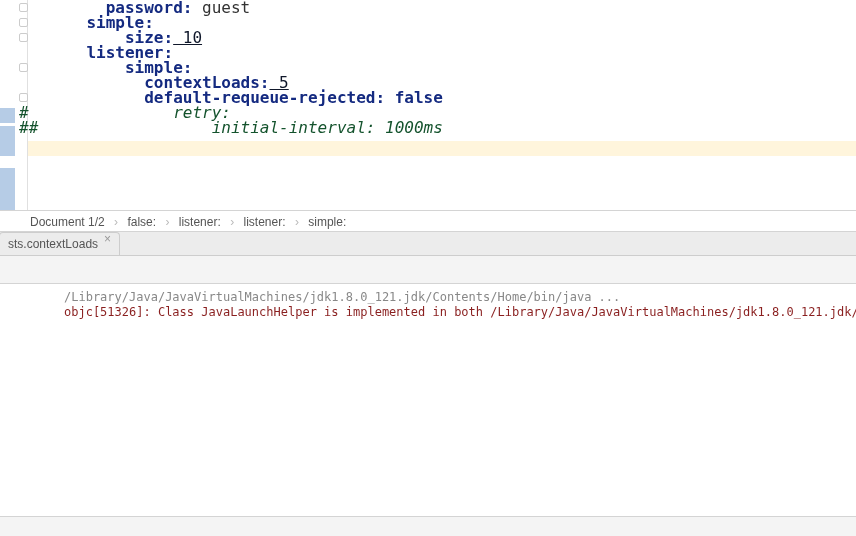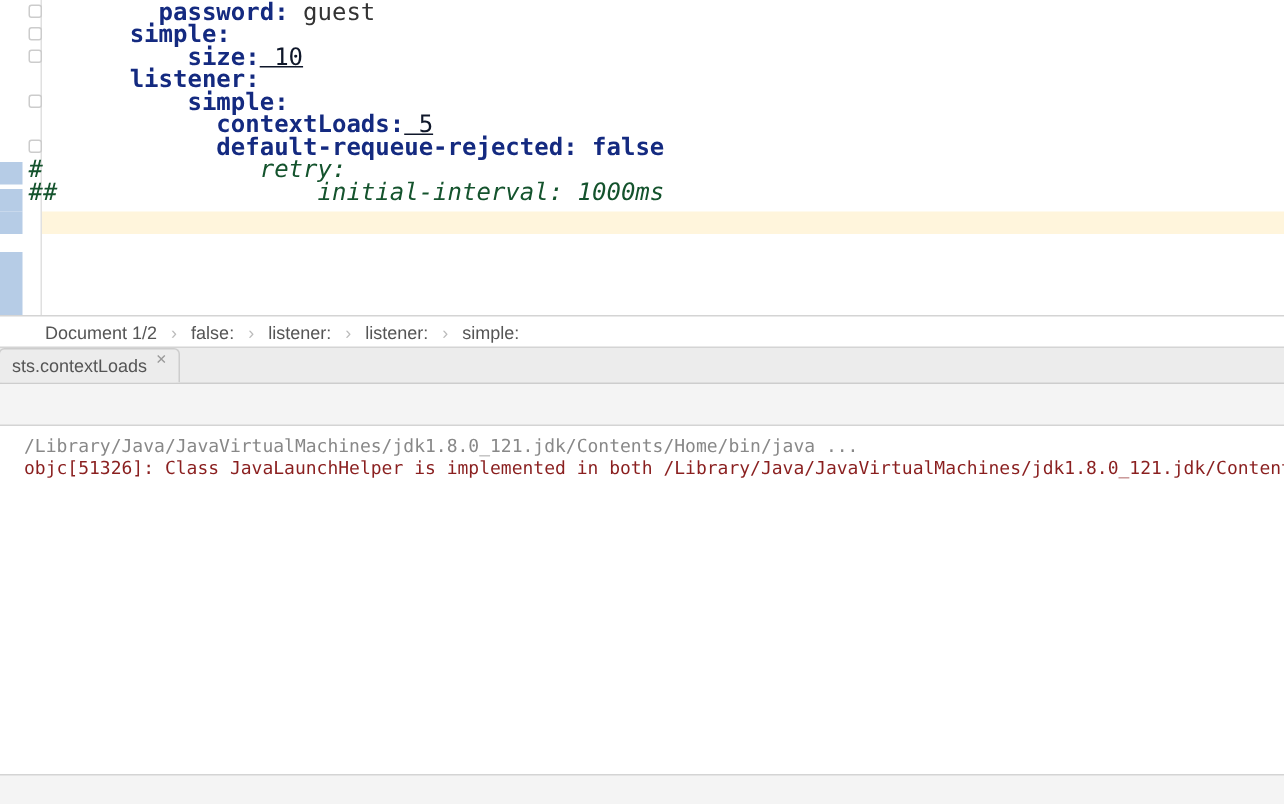--- a/index.html
+++ b/index.html
@@ -20,21 +20,21 @@
   
   .breadcrumb { height: 22px; line-height: 22px; background:#fff; border-top:1px solid #d4d4d4; border-bottom:1px solid #d4d4d4; padding-left: 30px; font-family: -apple-system, "Helvetica Neue", Arial, sans-serif; font-size:12px; color:#555;}
   .breadcrumb .sep { color:#bbb; margin: 0 6px;}
   
   .tab-bar { height: 24px; background:#ececec; border-bottom:1px solid #cdcdcd; display:flex; align-items:flex-end;}
   .tab { height:23px; line-height:23px; background:#ececec; border:1px solid #cdcdcd; border-bottom:none; border-top-left-radius:4px; border-top-right-radius:4px; padding:0 8px; font-family:-apple-system,"Helvetica Neue",Arial,sans-serif; font-size:12px; color:#555; display:flex; align-items:flex-start; gap:6px; margin-left:-1px;}
   .tab .close-x { color:#999; font-size:12px; line-height:12px; }
   
   .console-toolbar { height:28px; background:#f4f4f4; border-bottom:1px solid #d4d4d4;}
   
-  .console { padding: 6px 0 0 16px; background:#fff; height: calc(536px - 210px - 22px - 24px - 28px - 20px); overflow:hidden;}
+  .console { padding: 6px 0 0 16px; background:#fff; height: calc(536px - 210px - 22px - 24px - 28px - 20px); overflow:hidden;margin-left:48px;}
   .console-line { font-family: Menlo, Monaco, Consolas, monospace; font-size: 12px; line-height: 15px; white-space: pre; }
   .cl-gray { color:#888; }
   .cl-red { color:#8a1f1f; }
   
   .status-bar { position:absolute; left:0; right:0; bottom:0; height:20px; border-top:1px solid #d4d4d4; background:#f4f4f4;}
 </style>
 </head>
 <body>
 
 <div class="editor-area">

